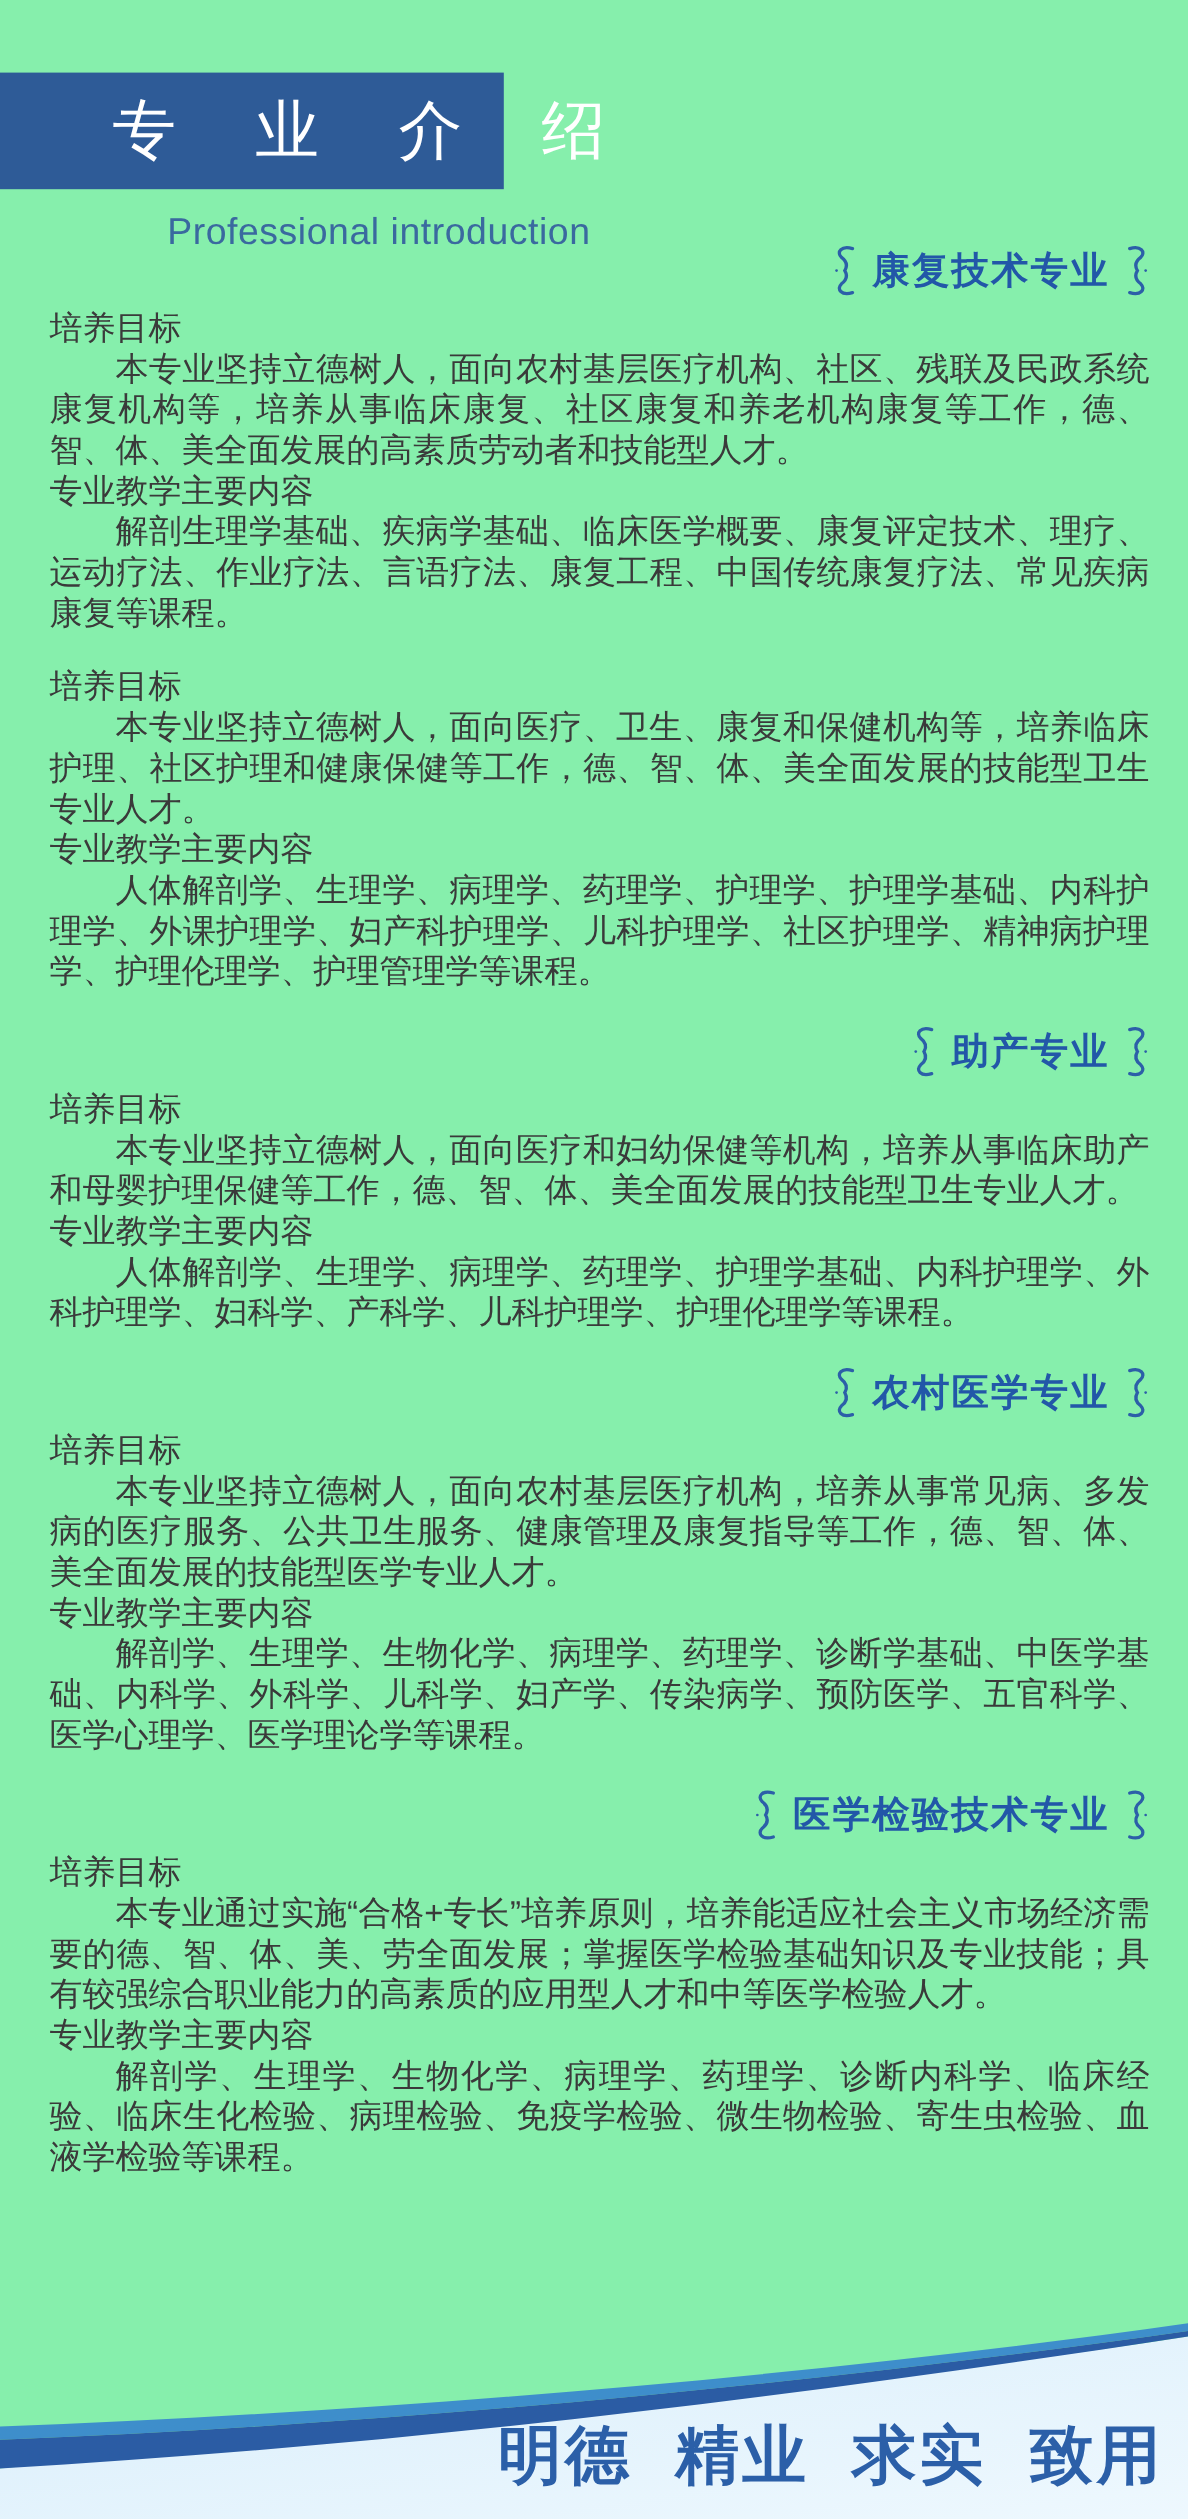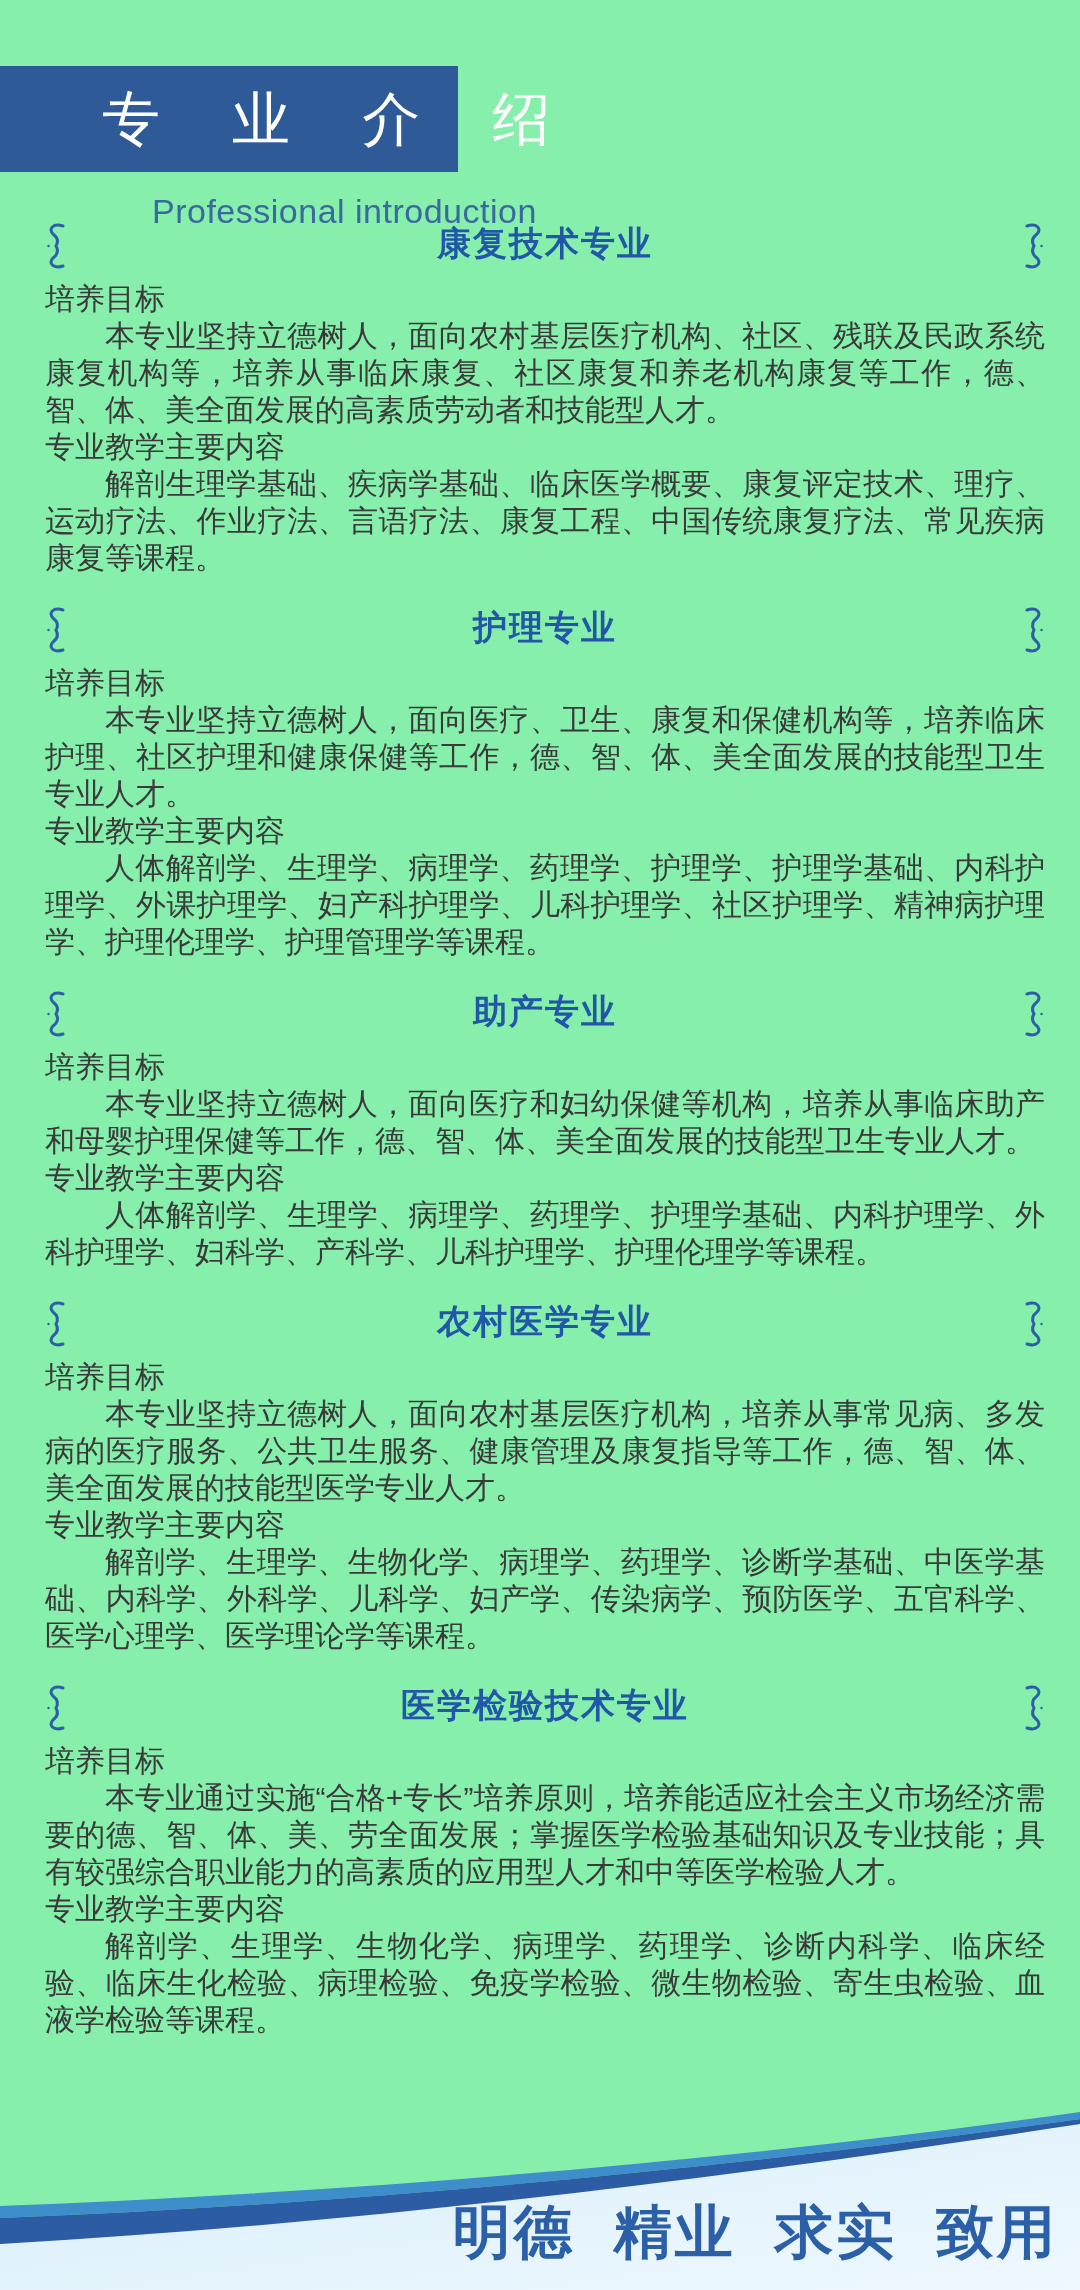--- a/index.html
+++ b/index.html
@@ -50,25 +50,24 @@
     width: 1000px;
     color: #3a3a3a;
     font-size: 30px;
     line-height: 37px;
   }
   .section { margin-top: 30px; }
   .section:first-child { margin-top: 0; }
   .section-title-row {
     display: flex;
     align-items: center;
-    justify-content: space-between;
-    gap: 30px;
+    justify-content: flex-end;
+    gap: 14px;
     line-height: 44px;
     margin-bottom: 10px;
-    font-family: Liberation Mono, monospace;
   }
   .section-title {
     color: #2257a8;
     font-size: 34px;
     font-weight: bold;
     letter-spacing: 2px;
     white-space: nowrap;
   }
   .flourish { width: 22px; height: 48px; flex: 0 0 auto; }
   .flourish svg { display: block; width: 100%; height: 100%; }
@@ -128,35 +127,20 @@
             </svg>
           </span>
       </div>
       <div class="sub-label">培养目标</div>
       <div class="para">本专业坚持立德树人，面向农村基层医疗机构、社区、残联及民政系统康复机构等，培养从事临床康复、社区康复和养老机构康复等工作，德、智、体、美全面发展的高素质劳动者和技能型人才。</div>
       <div class="sub-label">专业教学主要内容</div>
       <div class="para">解剖生理学基础、疾病学基础、临床医学概要、康复评定技术、理疗、运动疗法、作业疗法、言语疗法、康复工程、中国传统康复疗法、常见疾病康复等课程。</div>
     </div>
 
     <div class="section">
-      <div class="section-title-row">
-        <span class="flourish left">
-            <svg viewBox="0 0 22 48" fill="none" stroke="#2c5fa8" stroke-width="3" stroke-linecap="round">
-              <path d="M18 4 C8 1 3 7 8 12 C12 15 14 19 11 24 C14 29 12 33 8 36 C3 41 8 47 18 44"></path>
-              <circle cx="3.5" cy="24" r="1.2" fill="#2c5fa8" stroke="none"></circle>
-            </svg>
-          </span>
-        <span class="section-title">护理专业</span>
-        <span class="flourish right">
-            <svg viewBox="0 0 22 48" fill="none" stroke="#2c5fa8" stroke-width="3" stroke-linecap="round">
-              <path d="M18 4 C8 1 3 7 8 12 C12 15 14 19 11 24 C14 29 12 33 8 36 C3 41 8 47 18 44"></path>
-              <circle cx="3.5" cy="24" r="1.2" fill="#2c5fa8" stroke="none"></circle>
-            </svg>
-          </span>
-      </div>
       <div class="sub-label">培养目标</div>
       <div class="para">本专业坚持立德树人，面向医疗、卫生、康复和保健机构等，培养临床护理、社区护理和健康保健等工作，德、智、体、美全面发展的技能型卫生专业人才。</div>
       <div class="sub-label">专业教学主要内容</div>
       <div class="para">人体解剖学、生理学、病理学、药理学、护理学、护理学基础、内科护理学、外课护理学、妇产科护理学、儿科护理学、社区护理学、精神病护理学、护理伦理学、护理管理学等课程。</div>
     </div>
 
     <div class="section">
       <div class="section-title-row">
         <span class="flourish left">
             <svg viewBox="0 0 22 48" fill="none" stroke="#2c5fa8" stroke-width="3" stroke-linecap="round">

